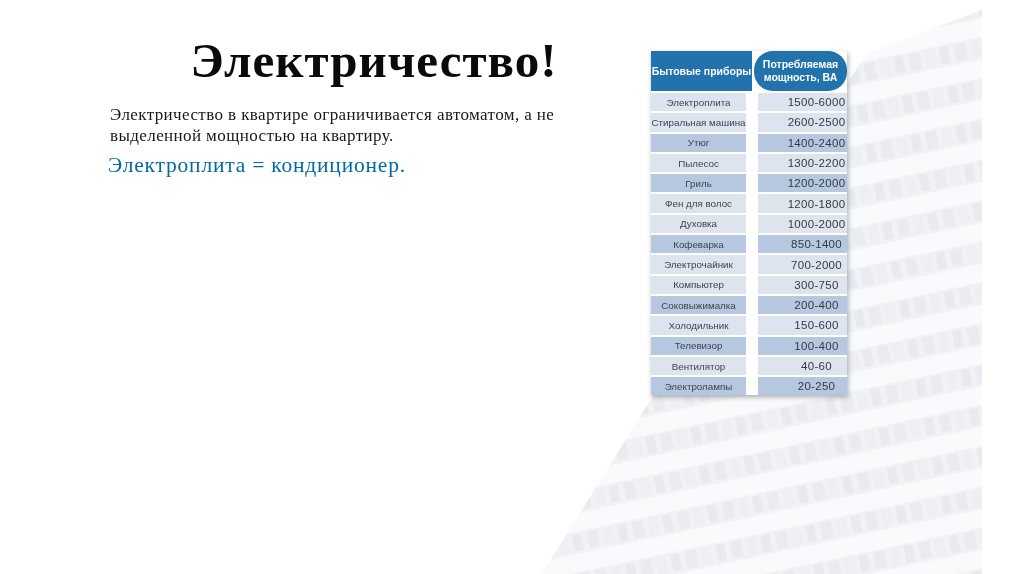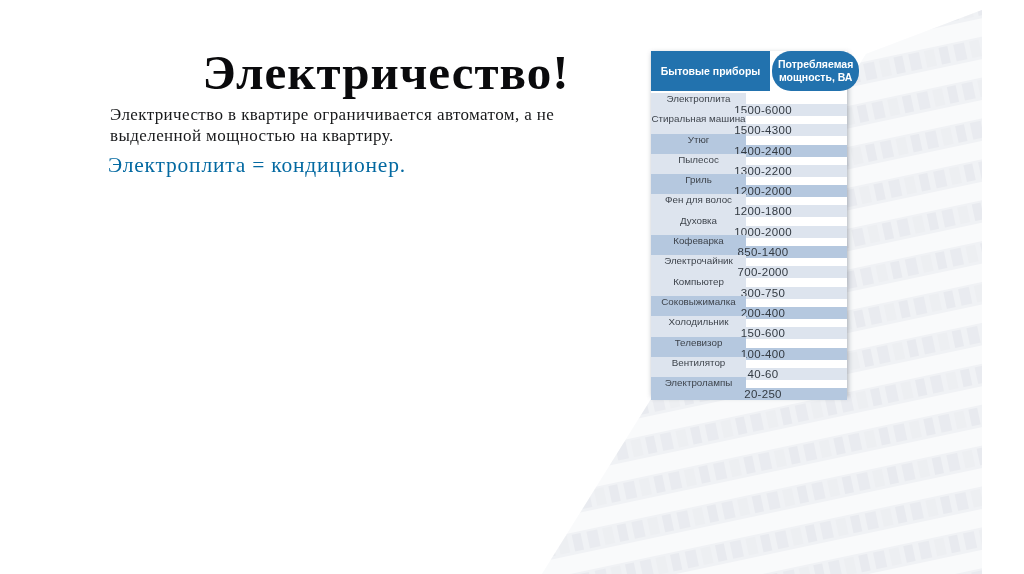--- a/index.html
+++ b/index.html
@@ -13,21 +13,21 @@
   }
 
   
   .building { position: absolute; left: 0; top: 0; }
 
   .title {
     position: absolute;
     left: 60px;
     top: 28px;
     width: 620px;
-    margin: 16px;
+    margin: 4px;
     text-align: center;
     font-family: "Liberation Serif", serif;
     font-weight: bold;
     font-size: 49px;
     letter-spacing: 1px;
     color: #0a0a0c;
   }
 
   .para {
     position: absolute;
@@ -71,25 +71,25 @@
     color: #ffffff;
     font-size: 10.5px;
     font-weight: bold;
     height: 40px;
     line-height: 1.2;
     display: flex;
     align-items: center;
     justify-content: center;
     text-align: center;
   }
-  .th1 { width: 119px; flex: none; }
+  .th1 { width: 101px; flex: none; }
   .th2 { flex: 1; padding: 0 6px; border-radius: 19px; }
 
   .tbody { display: flex; flex-direction: column; gap: 2px; }
-  .row { display: flex; gap: 0; height: 18.3px; flex-direction: column; }
+  .row { display: flex; gap: 12px; height: 18.3px; }
   .cell { display: flex; align-items: center; justify-content: center; }
   .c1 { width: 95px; flex: none; font-size: 9.8px; color: #3e444c; }
   .c2 { flex: 1; font-size: 11.5px; color: #333a42; letter-spacing: 0.3px; padding-left: 28px; }
   .light .cell { background: var(--row-light, #dde4ee); }
   .dark  .cell { background: var(--row-dark, #b5c8df); }
 </style>
 </head>
 <body>
 
 <div class="slide">
@@ -120,21 +120,21 @@
       <div class="th th1">Бытовые приборы</div>
       <div class="th th2">Потребляемая мощность, ВА</div>
     </div>
     <div class="tbody" id="tbody">
         <div class="row light">
           <div class="cell c1">Электроплита</div>
           <div class="cell c2">1500-6000</div>
         </div>
         <div class="row light">
           <div class="cell c1">Стиральная машина</div>
-          <div class="cell c2">1500-4300</div>
+          <div class="cell c2">2600-2500</div>
         </div>
         <div class="row dark">
           <div class="cell c1">Утюг</div>
           <div class="cell c2">1400-2400</div>
         </div>
         <div class="row light">
           <div class="cell c1">Пылесос</div>
           <div class="cell c2">1300-2200</div>
         </div>
         <div class="row dark">

